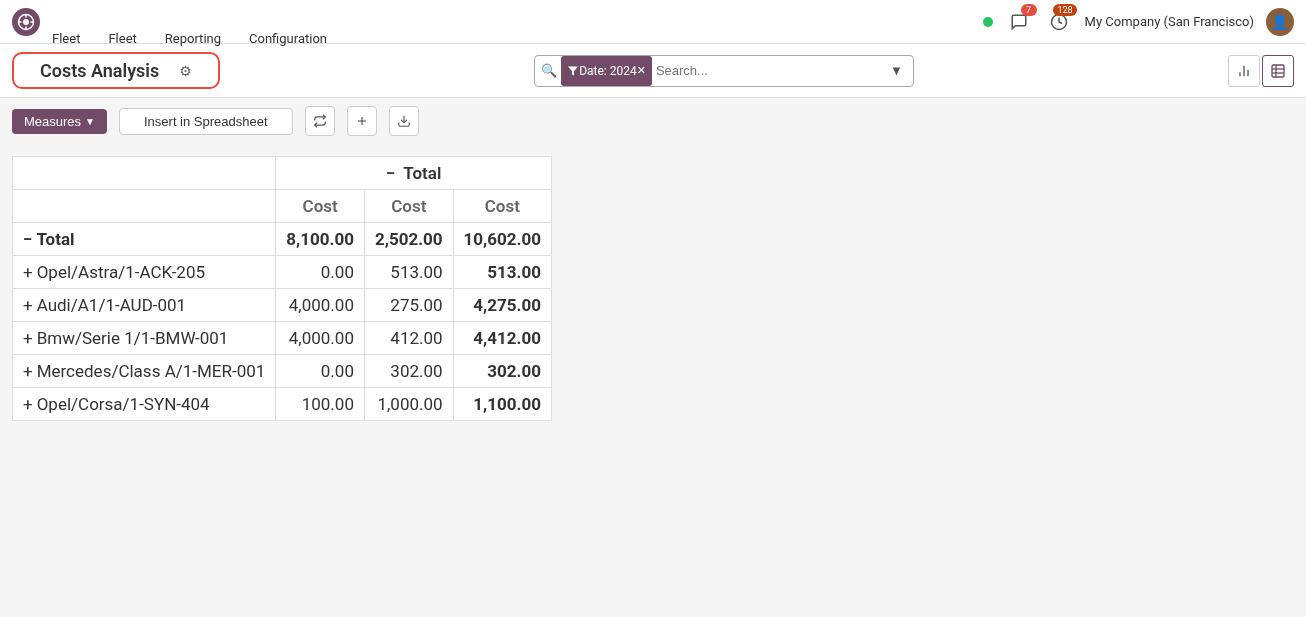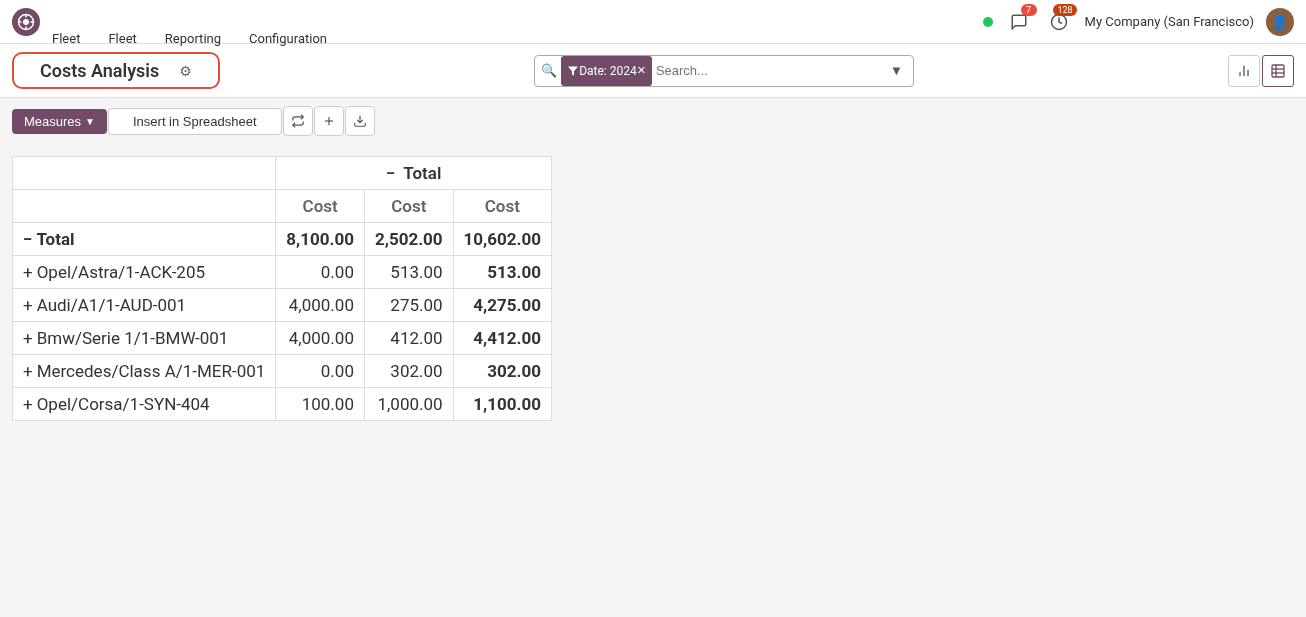--- a/index.html
+++ b/index.html
@@ -99,21 +99,21 @@
       border-radius: 3px; color: #555;
     }
     .view-btn.active {
       border-color: #714b67; background: #fff;
       color: #714b67;
     }
 
     
     .toolbar {
       padding: 8px 12px;
-      display: flex; align-items: center; gap: 1px;
+      display: flex; align-items: center; gap: 12px;
       background: #f5f5f5;
     }
     .btn-measures {
       background: #714b67; color: white;
       border: none; border-radius: 4px;
       padding: 5px 12px; font-size: 13px;
       cursor: pointer;
       display: flex; align-items: center; gap: 4px;
     }
     .btn-measures .arrow { font-size: 10px; }

